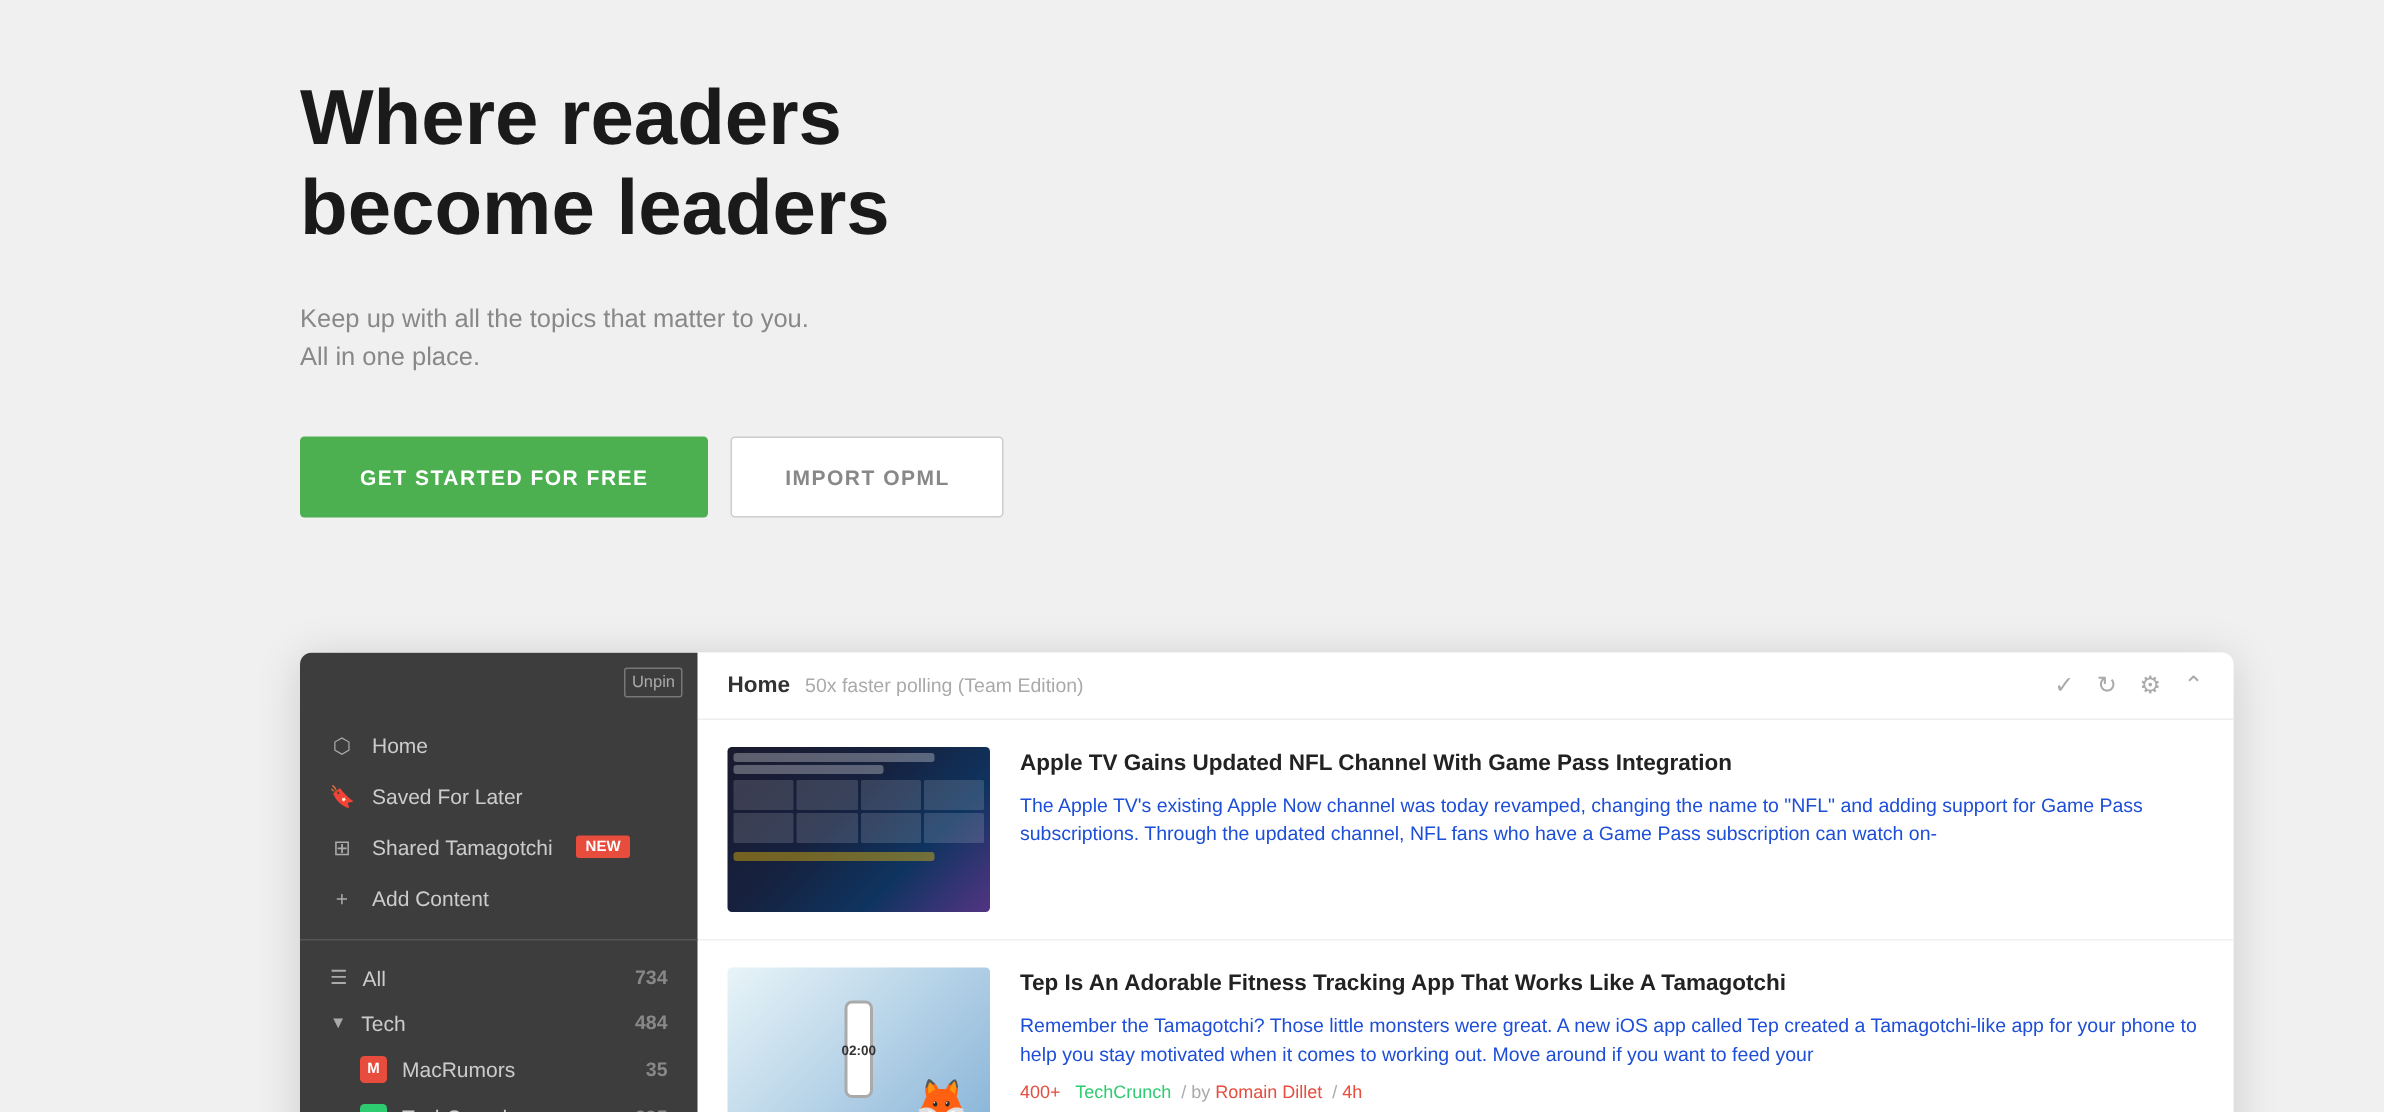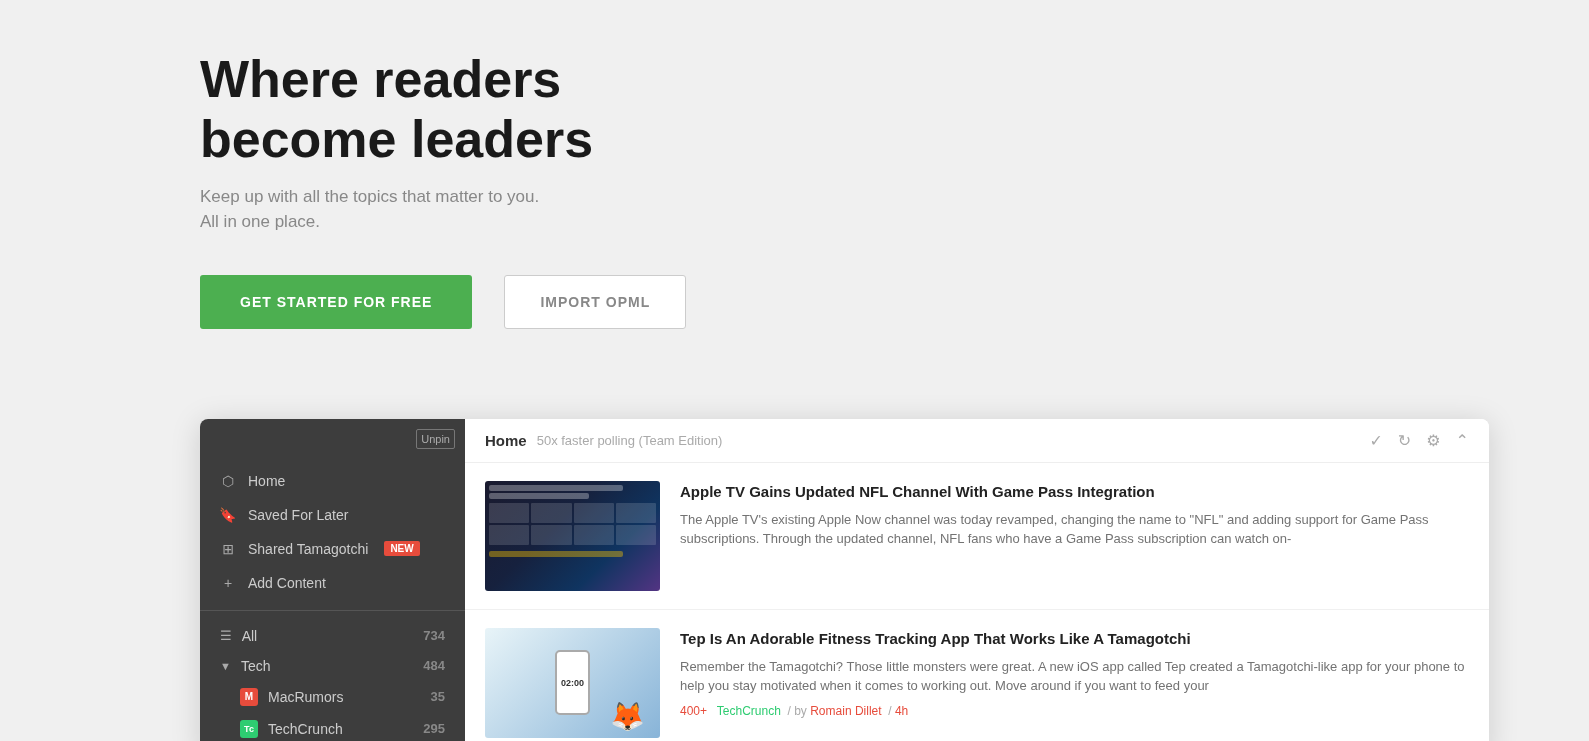--- a/index.html
+++ b/index.html
@@ -21,34 +21,34 @@
     
     .hero-section {
       padding: 50px 0 40px 200px;
     }
 
     .hero-title {
       font-size: 52px;
       font-weight: 800;
       color: #1a1a1a;
       line-height: 1.15;
-      margin-bottom: 14px;
+      margin-bottom: 30px;
       max-width: 500px;
     }
 
     .hero-subtitle {
       font-size: 17px;
       color: #888;
       line-height: 1.5;
       margin-bottom: 40px;
     }
 
     .hero-buttons {
       display: flex;
-      gap: 32px;
+      gap: 15px;
       margin-bottom: 50px;
     }
 
     .btn-green {
       background: #4caf50;
       color: white;
       border: none;
       padding: 18px 40px;
       font-size: 14px;
       font-weight: 700;
@@ -290,21 +290,21 @@
     
     .thumb-ui-2 {
       position: absolute;
       inset: 0;
       display: flex;
       align-items: center;
       justify-content: center;
     }
 
     .thumb-phone {
-      width: 35px;
+      width: 19px;
       height: 65px;
       background: #fff;
       border-radius: 5px;
       border: 2px solid #aaa;
       display: flex;
       align-items: center;
       justify-content: center;
     }
 
     .thumb-timer {
@@ -327,21 +327,21 @@
     .article-title {
       font-size: 15px;
       font-weight: 700;
       color: #222;
       line-height: 1.4;
       margin-bottom: 8px;
     }
 
     .article-excerpt {
       font-size: 13px;
-      color: #737373;
+      color: #1d4ed8;
       line-height: 1.5;
       margin-bottom: 8px;
     }
 
     .article-meta {
       font-size: 12px;
       color: #aaa;
     }
 
     .article-meta span {

